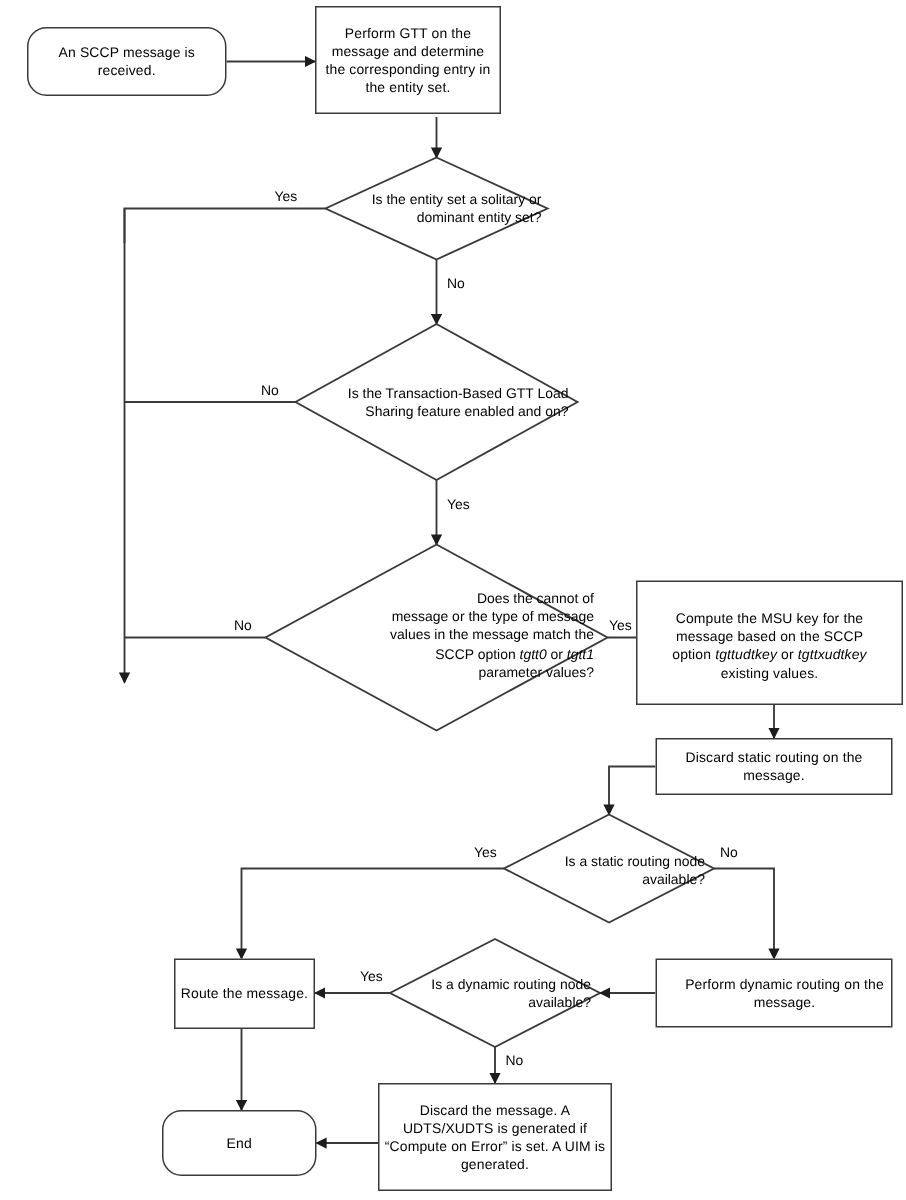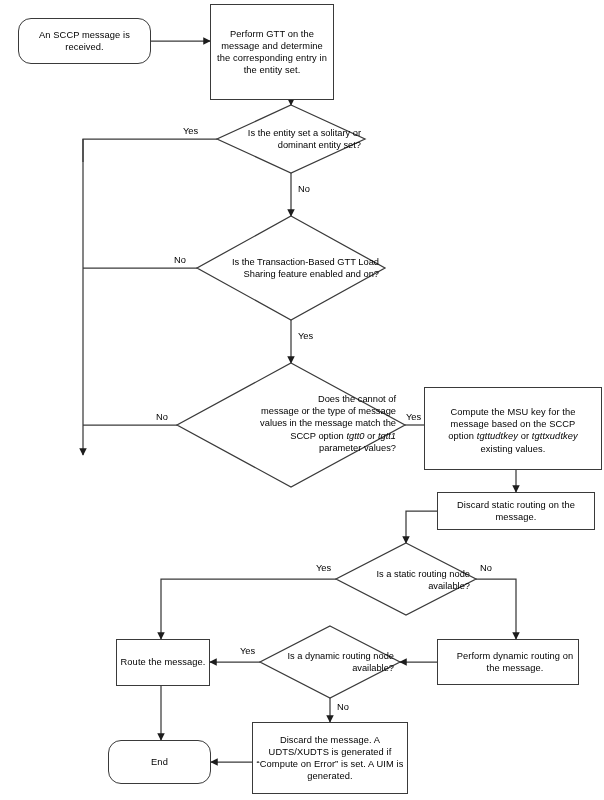--- a/index.html
+++ b/index.html
@@ -135,21 +135,21 @@
 
       <path d="M 252 762 L 211 762" marker-end="url(#arrow)"></path>
 
     </g>
   </svg>
 
   <div class="node terminator" style="left:18px; top:18px; width:133px; height:46px;justify-content:flex-end;">
     <span>An SCCP message is received.</span>
   </div>
 
-  <div class="node process" style="left:210px; top:4px; width:124px; height:96px;">
+  <div class="node process" style="left:210px; top:4px; width:124px; height:72px;">
     <span>Perform GTT on the message and determine the corresponding entry in the entity set.</span>
   </div>
 
   <div class="decision-hit" style="left:217px; top:105px; width:148px; height:68px;"></div>
   <div class="decision-label" style="left:221px; top:115px; width:140px; height:48px;">
     <span>Is the entity set a solitary or dominant entity set?</span>
   </div>
 
   <div class="decision-hit" style="left:197px; top:216px; width:188px; height:104px;"></div>
   <div class="decision-label" style="left:203px; top:243px; width:176px; height:50px;">
@@ -175,21 +175,21 @@
 
   <div class="node process" style="left:437px; top:492px; width:158px; height:38px;">
     <span>Discard static routing on the message.</span>
   </div>
 
   <div class="decision-hit" style="left:336px; top:543px; width:140px; height:72px;"></div>
   <div class="decision-label" style="left:342px; top:566px; width:128px; height:28px;">
     <span>Is a static routing node available?</span>
   </div>
 
-  <div class="node process" style="left:437px; top:639px; width:142px; height:46px;padding-left:17px;">
+  <div class="node process" style="left:437px; top:639px; width:158px; height:46px;padding-left:17px;">
     <span>Perform dynamic routing on the message.</span>
   </div>
 
   <div class="decision-hit" style="left:260px; top:626px; width:140px; height:72px;"></div>
   <div class="decision-label" style="left:266px; top:641px; width:128px; height:42px;">
     <span>Is a dynamic routing node available?</span>
   </div>
 
   <div class="node process" style="left:116px; top:639px; width:94px; height:47px;">
     <span>Route the message.</span>

